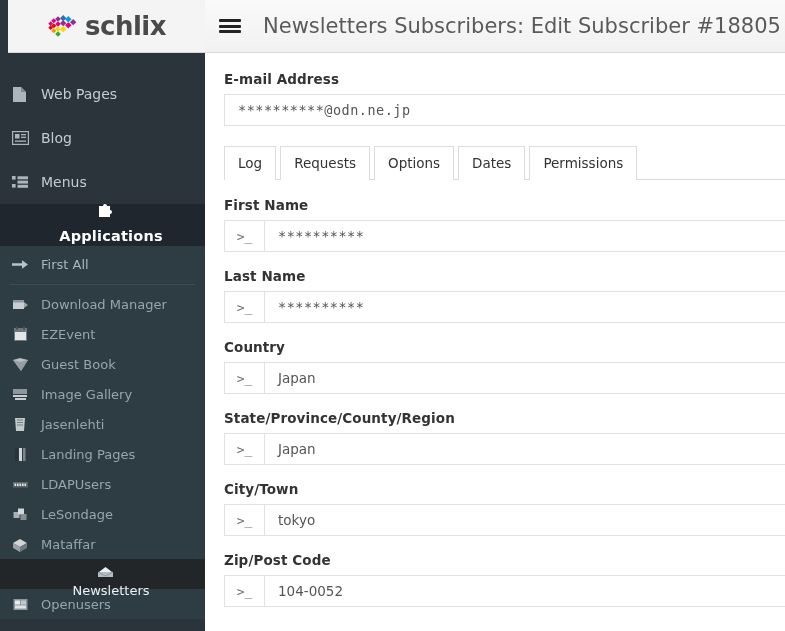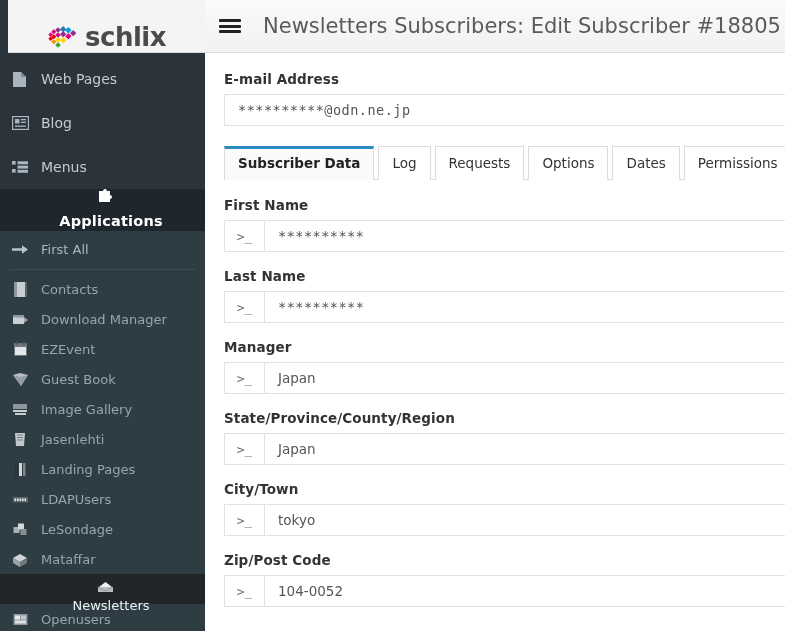--- a/index.html
+++ b/index.html
@@ -14,32 +14,32 @@
   
   .sidebar {
     width: 205px; flex: 0 0 205px; height: 631px;
     background: #2b333b;
     overflow: hidden;
     position: relative;
   }
   .logo-bar {
     height: 53px;
     background: #f4f4f4;
-    display: flex; align-items: flex-end; justify-content: center;
+    display: flex; align-items: center; justify-content: center;
     border-bottom: 1px solid #d8d8d8;
     margin-left: 8px;
   }
   .logo-wrap { display: flex; align-items: center; gap: 7px; }
   .logo-mark { width: 31px; height: 27px; display:block; }
   .logo-text {
     font-size: 26px; font-weight: bold; color: #4a4a4a;
     letter-spacing: -0.5px; font-family: "DejaVu Sans", sans-serif;
   }
 
-  .nav-top { padding-top: 4px; background: #2b333b; }
+  .nav-top { padding-top: 19px; background: #2b333b; }
   .nav-item {
     display: flex; align-items: center;
     height: 40px; padding-left: 12px;
     color: #b6bfc6; font-size: 13.5px;
     cursor: pointer; white-space: nowrap;
   }
   .nav-item .ico {
     width: 24px; flex: 0 0 24px; display: flex;
     align-items: center; justify-content: flex-start;
   }
@@ -238,30 +238,20 @@
         <span class="ico">
           <svg width="16" height="13" viewBox="0 0 16 13">
               <path d="M0 5.2h10V2.2L16 6.5 10 10.8V7.8H0z" fill="#b7c3ca"></path>
             </svg>
         </span>
         <span class="lbl">First All</span>
       </div>
 
       <div class="nav-divider"></div>
 
-      <div class="nav-item">
-        <span class="ico">
-          <svg class="app-ico" viewBox="0 0 17 17">
-              <rect x="2" y="1" width="11" height="15" fill="#c9ced2"></rect>
-              <rect x="2" y="1" width="3" height="15" fill="#8e979e"></rect>
-              <rect x="13" y="1" width="2" height="15" fill="#5d666c"></rect>
-            </svg>
-        </span>
-        <span class="lbl">Contacts</span>
-      </div>
 
       <div class="nav-item">
         <span class="ico">
           <svg class="app-ico" viewBox="0 0 17 17">
               <rect x="1" y="4" width="11" height="9" fill="#c9ced2"></rect>
               <rect x="1" y="4" width="11" height="2.5" fill="#8e979e"></rect>
               <path d="M12 6l4 3-4 3z" fill="#9aa3a9"></path>
             </svg>
         </span>
         <span class="lbl">Download Manager</span>
@@ -396,21 +386,20 @@
     <div class="content">
 
       <div class="form-group">
         <div class="field-label">E-mail Address</div>
         <div class="plain-input">
           <span class="masked">**********@odn.ne.jp</span>
         </div>
       </div>
 
       <div class="tabs">
-        <div class="tab active">Subscriber Data</div>
         <div class="tab">Log</div>
         <div class="tab">Requests</div>
         <div class="tab">Options</div>
         <div class="tab">Dates</div>
         <div class="tab">Permissions</div>
 
       </div>
 
       <div class="form-area">
 
@@ -424,21 +413,21 @@
 
         <div class="form-group">
           <div class="field-label">Last Name</div>
           <div class="input-row">
             <span class="prompt-addon">&gt;_</span>
             <span class="input-val masked">**********</span>
           </div>
         </div>
 
         <div class="form-group">
-          <div class="field-label">Manager</div>
+          <div class="field-label">Country</div>
           <div class="input-row">
             <span class="prompt-addon">&gt;_</span>
             <span class="input-val">Japan</span>
           </div>
         </div>
 
         <div class="form-group">
           <div class="field-label">State/Province/County/Region</div>
           <div class="input-row">
             <span class="prompt-addon">&gt;_</span>

